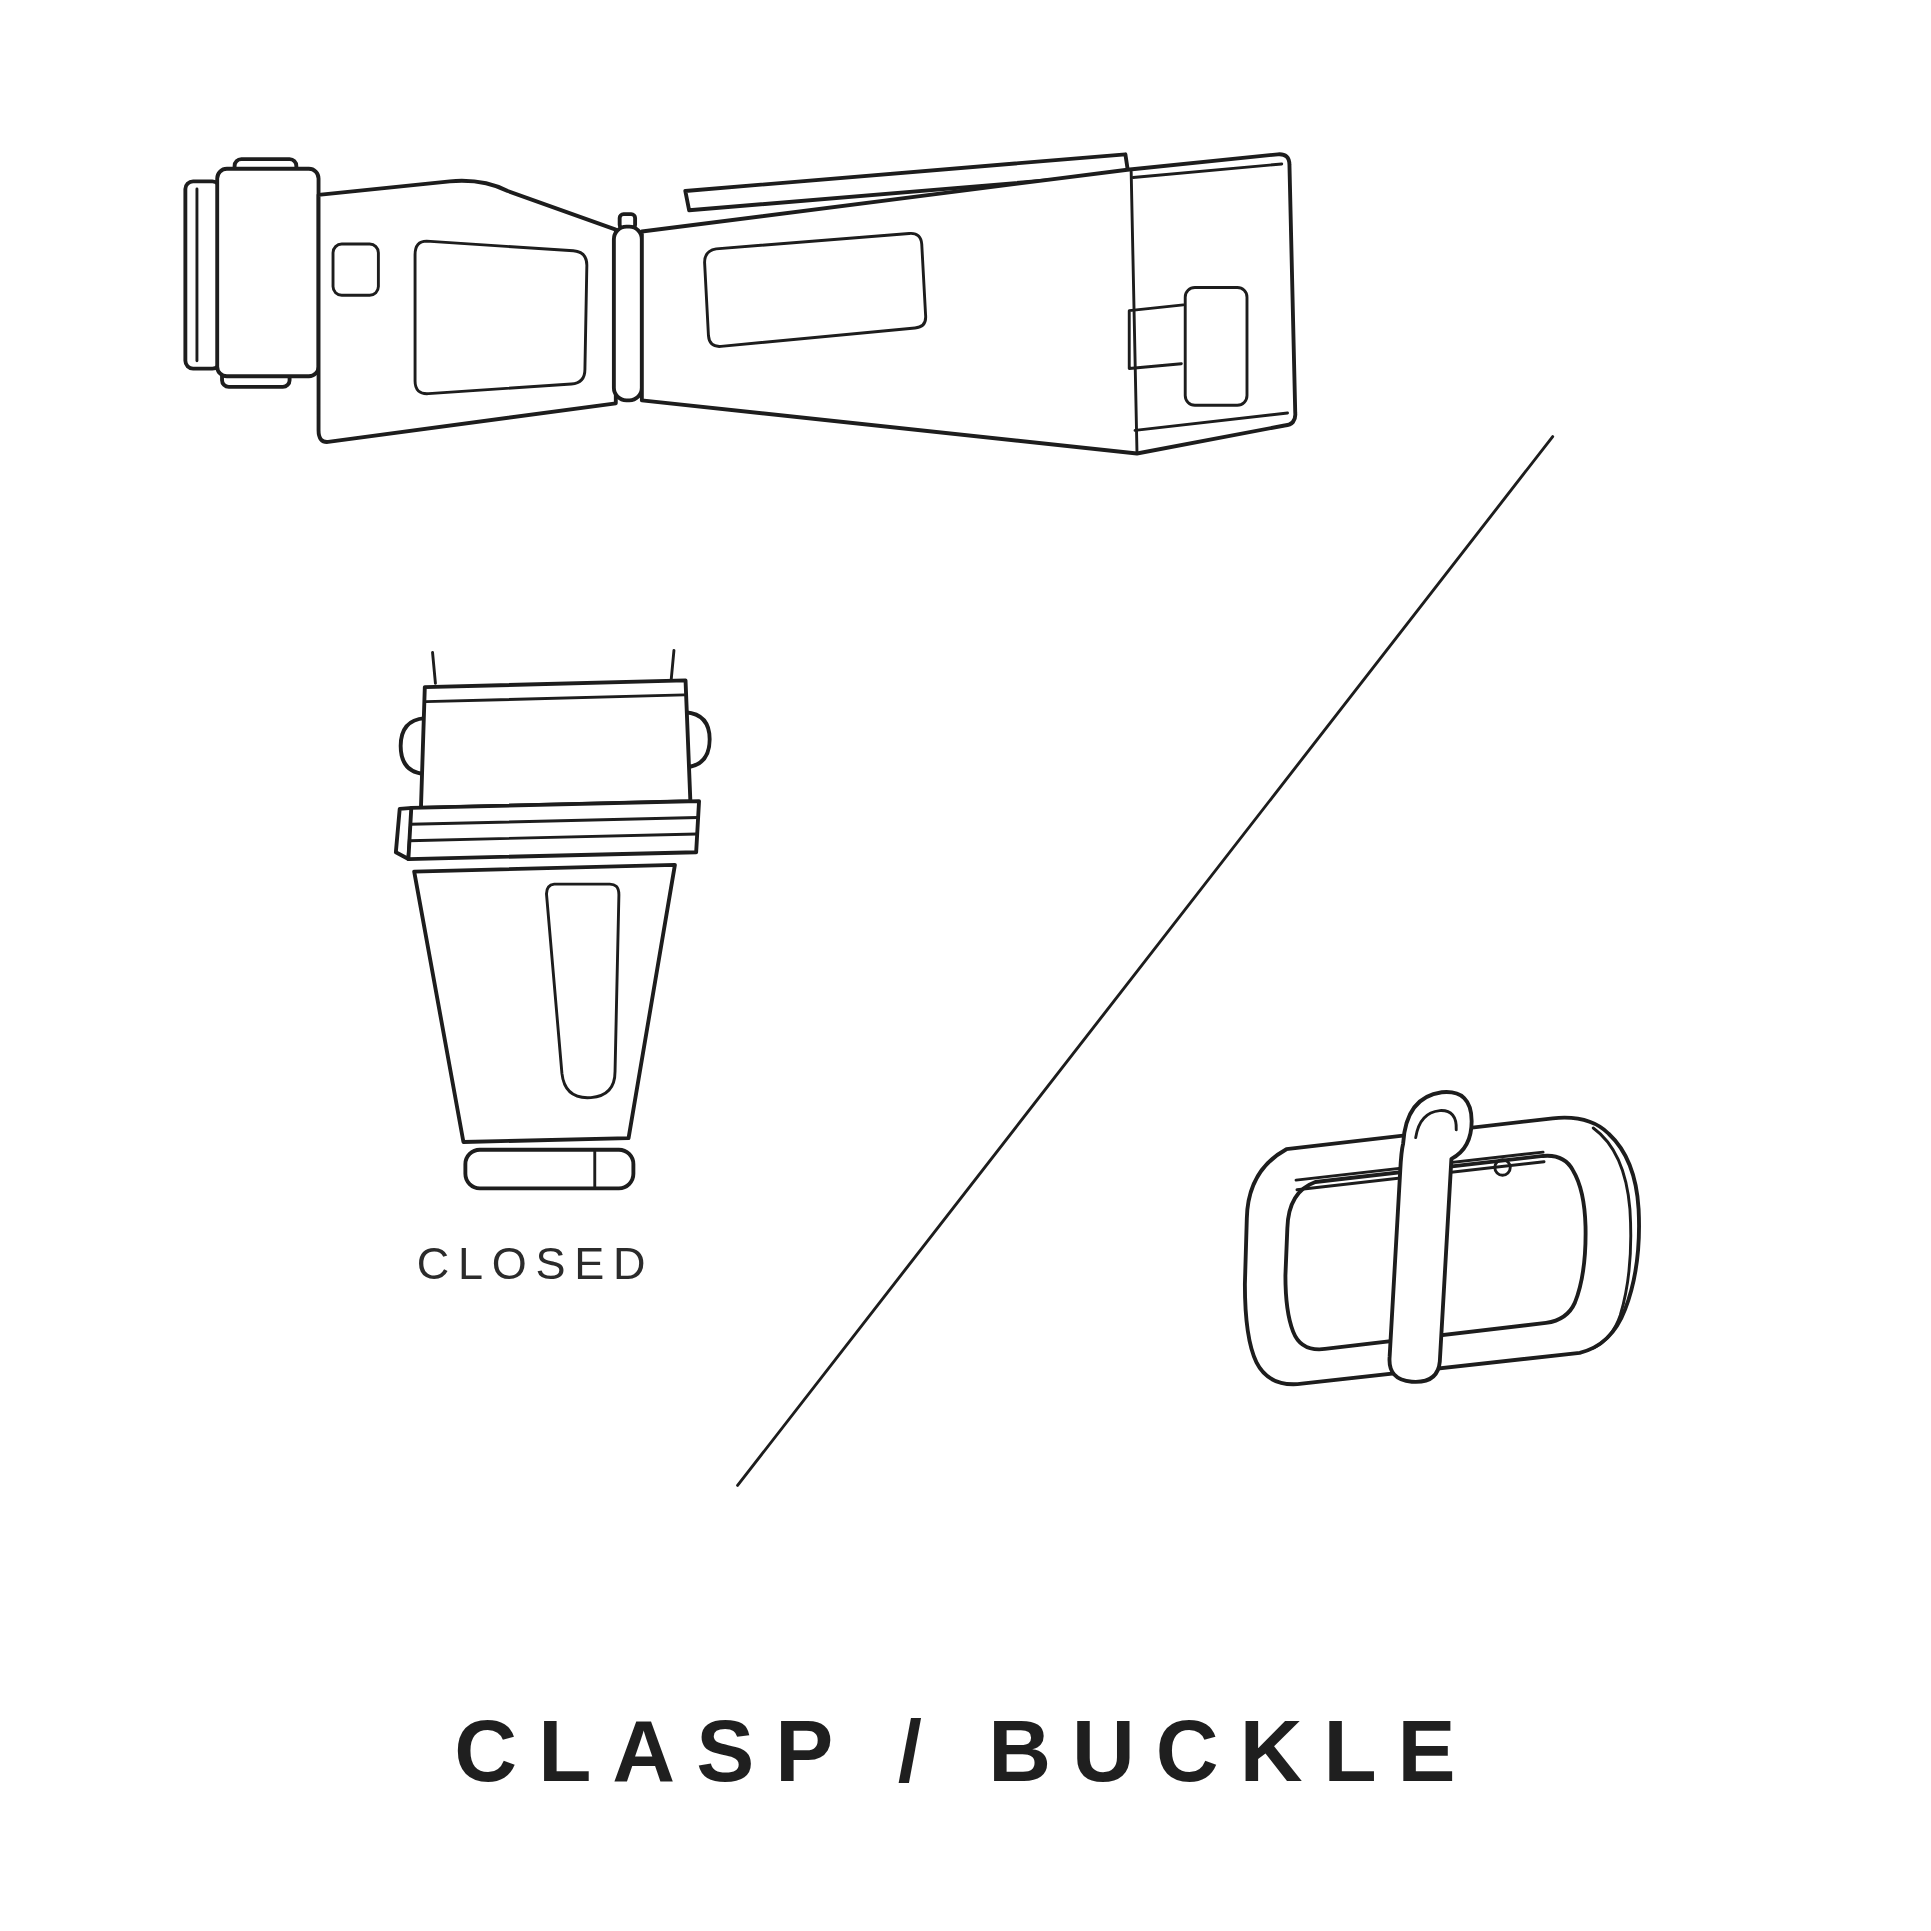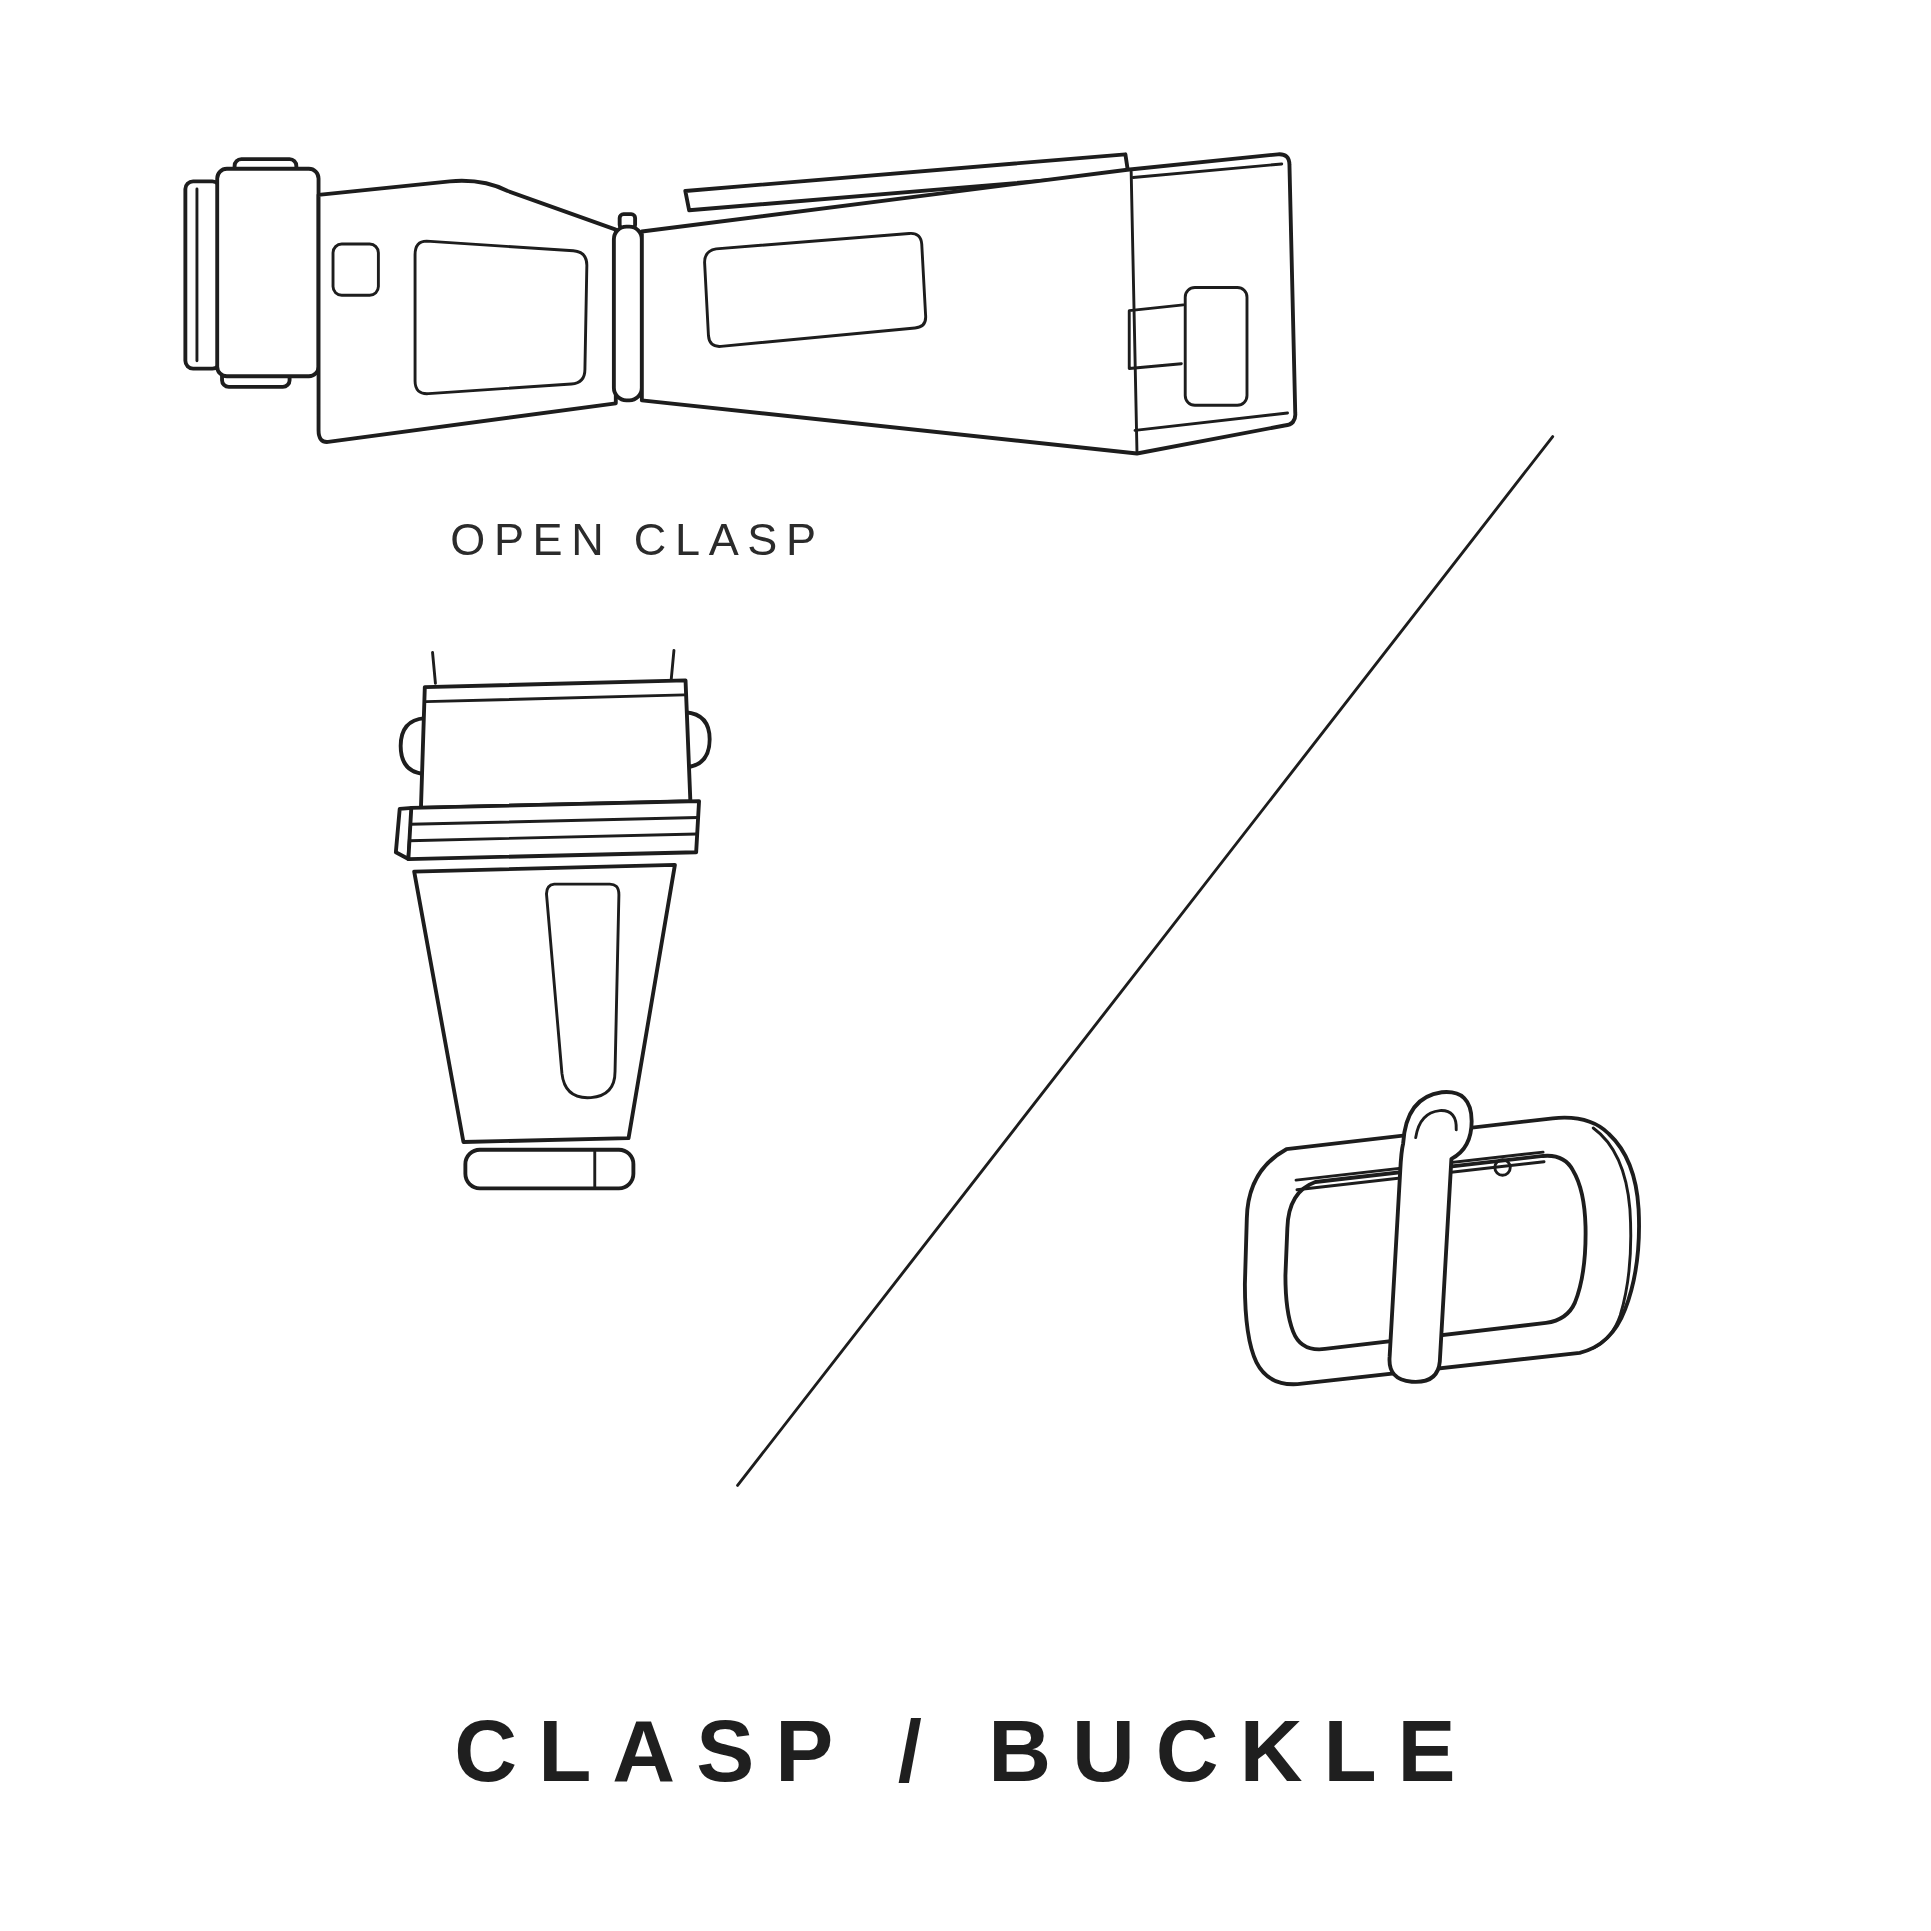--- a/index.html
+++ b/index.html
@@ -82,21 +82,20 @@
     <path d="M495,100 L998,36 L1154,20 Q1166,19 1166,31 L1172,288 Q1173,300 1161,301 L1008,330 L495,275 Z"></path>
     <line x1="1002" y1="38" x2="1008" y2="328"></line>
     <path class="thin" d="M572,118 Q560,120 560,132 L564,208 Q565,220 577,219 L778,200 Q790,199 789,187 L785,113 Q784,101 772,102 Z"></path>
 
     <rect class="thin" x="1058" y="158" width="64" height="122" rx="10"></rect>
     <path class="thin nofill" d="M1056,176 L1000,182 L1000,242 L1054,237"></path>
     <line x1="1006" y1="306" x2="1164" y2="288"></line>
     <line x1="1004" y1="44" x2="1158" y2="30"></line>
   </svg>
 
-  <div class="caption" style="left:203px; top:514px; width:869px;">OPEN CLASP</div>
 
   <svg class="illus" style="left:357px; top:608px; width:406px; height:618px;" viewBox="0 0 420 640">
 
     <line x1="78" y1="46" x2="81" y2="78"></line>
     <line x1="328" y1="44" x2="325" y2="76"></line>
 
     <path d="M70,114 Q45,116 45,143 Q45,170 70,172 Z"></path>
     <path d="M340,108 Q365,110 365,136 Q365,163 340,165 Z"></path>
 
     <path d="M70,82 L340,75 L345,200 L66,207 Z"></path>
@@ -107,20 +106,21 @@
     <line x1="55" y1="224" x2="353" y2="217"></line>
     <line x1="54" y1="241" x2="352" y2="234"></line>
 
     <path d="M59,273 L329,266 L281,549 L110,553 Z"></path>
     <path class="thin" d="M204,286 Q196,287 196,296 L212,482 Q215,509 242,507 Q267,505 267,480 L271,297 Q271,285 260,286 Z"></path>
 
     <rect x="112" y="561" width="174" height="40" rx="15"></rect>
     <line x1="246" y1="563" x2="246" y2="599"></line>
   </svg>
 
+  <div class="caption" style="left:101px; top:1238px; width:869px;">CLOSED</div>
 
   <svg class="illus" style="left:724px; top:425px; width:850px; height:1072px;" viewBox="0 0 880 1110">
     <line x1="858" y1="12" x2="14" y2="1098"></line>
   </svg>
 
   <svg class="illus" style="left:1207px; top:1072px; width:483px; height:386px;" viewBox="0 0 500 400">
 
     <path d="M82,80 L358,48 Q396,44 416,64 Q444,90 447,142 Q450,202 433,246 Q419,283 386,291 L98,323 Q64,327 51,301 Q39,276 39,220 L41,152 Q42,102 82,80 Z"></path>
     <path d="M112,114 L348,87 Q370,85 379,102 Q391,122 392,160 Q393,209 381,239 Q373,257 351,260 L122,287 Q97,290 89,269 Q81,249 81,211 L83,162 Q84,124 112,114 Z"></path>
     <path class="thin nofill" d="M400,58 Q433,82 438,142 Q442,206 428,252 Q420,276 400,286"></path>

